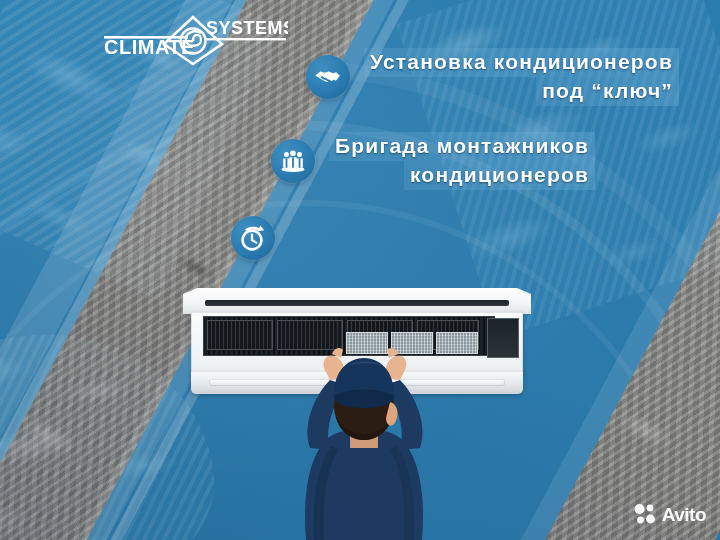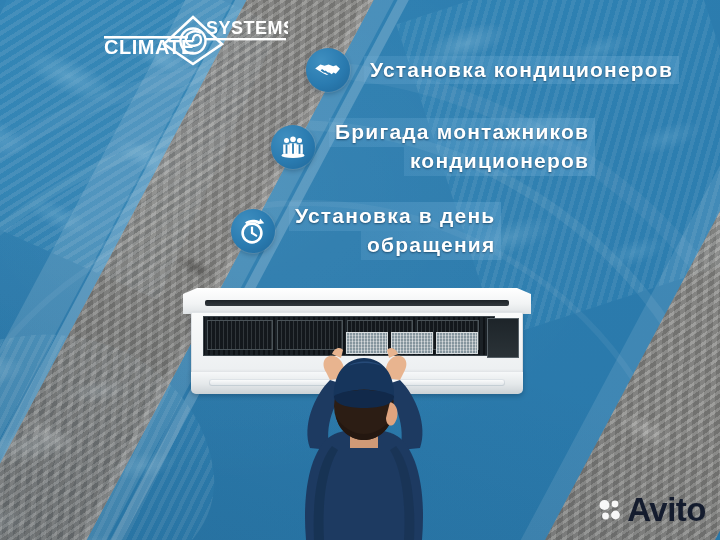--- a/index.html
+++ b/index.html
@@ -295,22 +295,22 @@
     position: absolute;
     right: 14px;
     bottom: 14px;
     display: flex;
     align-items: center;
     gap: 5px;
     opacity: 0.95;
   }
   .avito .mark { display: block; }
   .avito .word {
-    color: #0f172a;
-    font-size: 33px;
+    color: #ffffff;
+    font-size: 19px;
     font-weight: bold;
     letter-spacing: -0.5px;
     line-height: 1;
   }
 </style>
 </head>
 <body>
 
 <div id="ad">
 
@@ -369,20 +369,21 @@
           <g fill="#ffffff">
             <path d="M2.2 13.4 L7.4 9.6 l4.2 1.1 4.0 -1.1 4.6 1.6 3.0 -1.0 3.8 3.5 -4.2 5.0 -2.2 -1.3 -2.0 1.9 -2.4 -0.9 -2.2 1.5 -3.0 -1.2 Z"></path>
             <path d="M9.0 14.0 l3.4 2.6 -1.1 1.3 -3.6 -2.5 Z" fill="#2a7bb0"></path>
             <path d="M12.4 15.6 l3.2 2.4 -1.1 1.3 -3.3 -2.4 Z" fill="#2a7bb0"></path>
             <path d="M15.8 17.2 l2.8 2.1 -1.1 1.3 -2.9 -2.1 Z" fill="#2a7bb0"></path>
           </g>
         </svg>
       </div>
       <div class="lines">
         <span class="line">Установка кондиционеров</span>
+        <span class="line r">под “ключ”</span>
       </div>
     </div>
 
     <div class="benefit" id="row-2">
       <div class="badge">
         <svg width="30" height="30" viewBox="0 0 30 30">
           <g fill="#ffffff">
             <circle cx="8.5" cy="8.6" r="2.5"></circle>
             <circle cx="15" cy="7.2" r="2.8"></circle>
             <circle cx="21.5" cy="8.6" r="2.5"></circle>
@@ -411,24 +412,20 @@
           <g fill="none" stroke="#ffffff" stroke-width="2.2" stroke-linecap="round">
             <path d="M15 18 L15 12.6"></path>
             <path d="M15 18 L19.2 20.6"></path>
           </g>
           <g fill="#ffffff">
             <path d="M8.0 7.4 C12.4 3.6 20.4 4.0 24.0 7.6 l-2.2 2.0 C19.0 7.0 13.2 6.6 9.8 9.4 Z"></path>
             <path d="M23.2 3.6 l4.0 4.6 -6.0 1.0 Z"></path>
           </g>
         </svg>
       </div>
-      <div class="lines">
-        <span class="line">Установка в день</span>
-        <span class="line r">обращения</span>
-      </div>
     </div>
   </div>
 
   <div class="ac-wrap">
     <div class="ac-hood">
       <div class="slot"></div>
     </div>
     <div class="ac-body">
       <div class="ac-coil">
         <div class="blk k1"></div>

